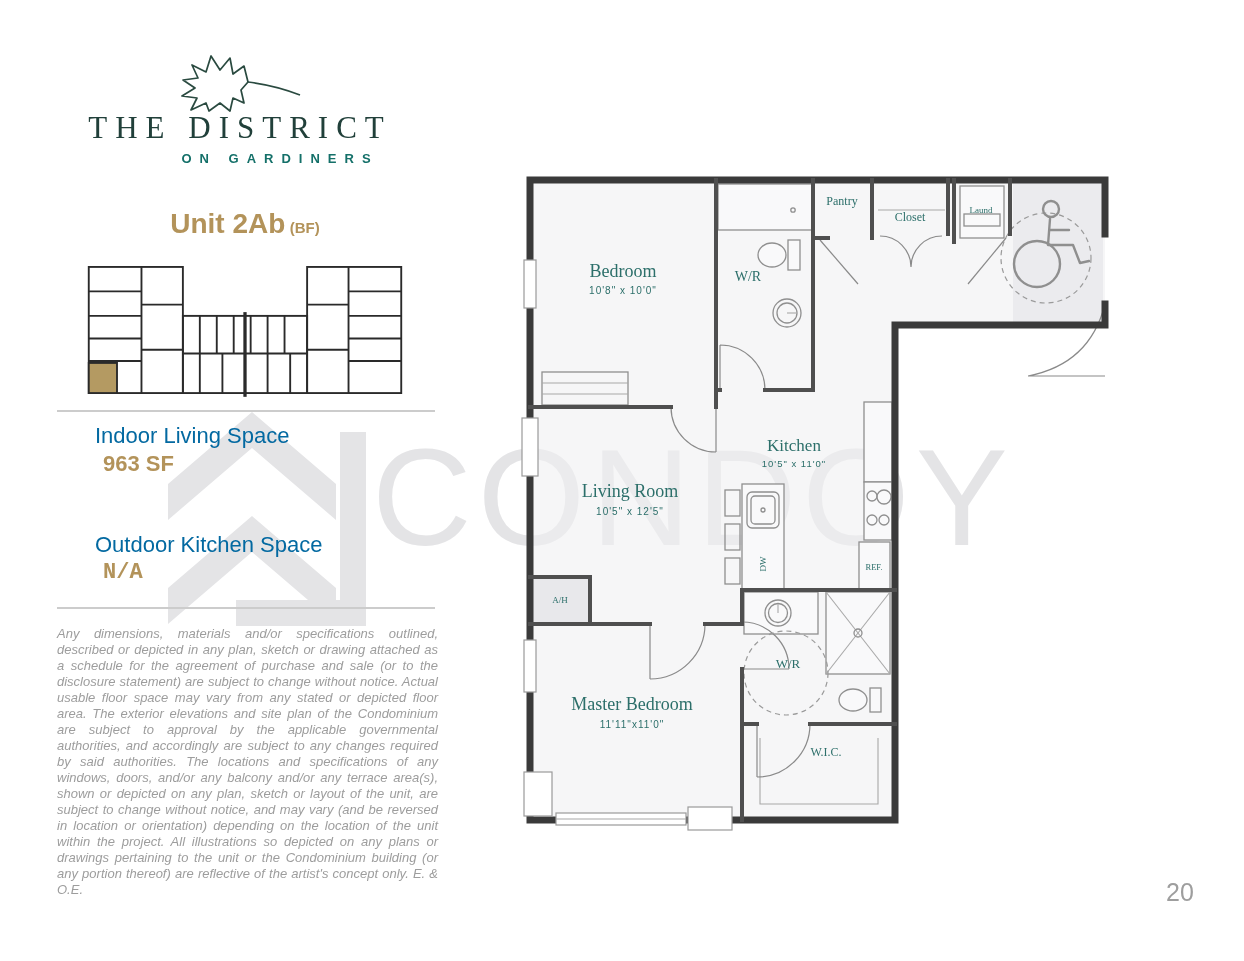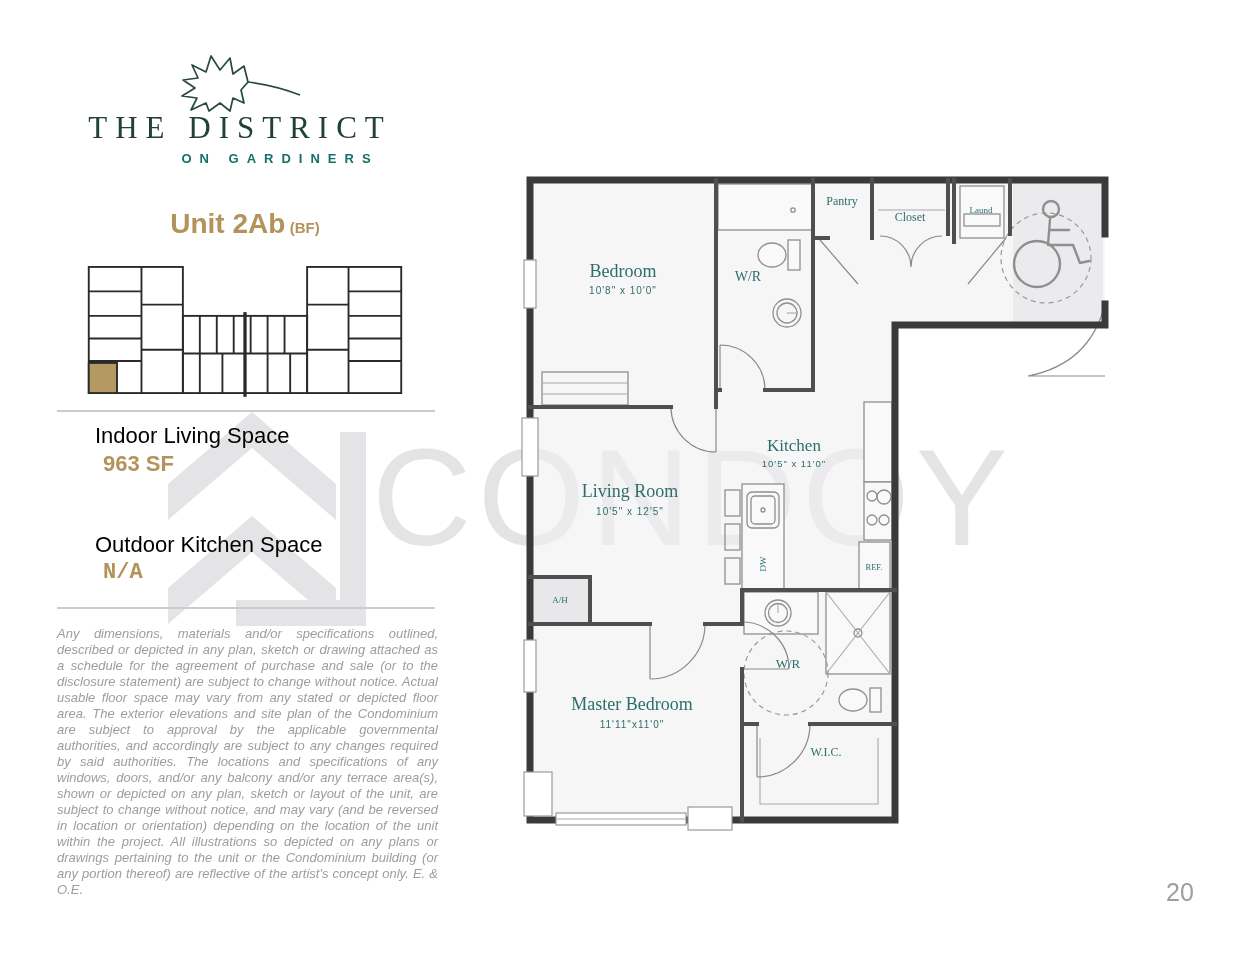--- a/index.html
+++ b/index.html
@@ -18,21 +18,21 @@
           color:#21403a;}
   #brand2{left:0;top:151px;width:480px;text-align:center;font-size:13px;font-weight:bold;
           letter-spacing:8px;color:#147069;margin-left:40px;}
   #unit-title{left:0;top:208px;width:490px;text-align:center;color:#b3935a;font-weight:bold;}
   #unit-title .big{font-size:28px;}
   #unit-title .small{font-size:15px;}
   #unit-count{left:0;top:237px;width:490px;text-align:center;font-size:13px;font-weight:bold;color:#9c9c9c;}
   #keyplan{left:85px;top:263px;}
   .rule{left:57px;width:378px;height:0;border-top:2px solid #cccccc;}
   #rule1{top:410px;} #rule2{top:607px;}
-  .stat-label{left:95px;font-size:22px;color:#000000;}
+  .stat-label{left:95px;font-size:22px;color:#0369a1;}
   .stat-value{left:103px;font-size:22px;font-weight:bold;color:#b3935a;}
   #indoor-label{top:423px;} #indoor-value{top:451px;}
   #outdoor-label{top:532px;} #outdoor-value{top:560px;font-family:Liberation Mono, monospace;}
   #disclaimer{left:57px;top:626px;width:381px;font-size:13px;line-height:16px;
               color:#9d9d9d;text-align:justify;font-style:italic;}
   #disc-date{display:block;text-align:left;}
   #disc-date sup{font-size:8px;}
   #page-num{left:1150px;top:878px;width:60px;text-align:center;font-size:25px;color:#9e9e9e;}
   
   #plan{left:520px;top:172px;z-index:2;}

